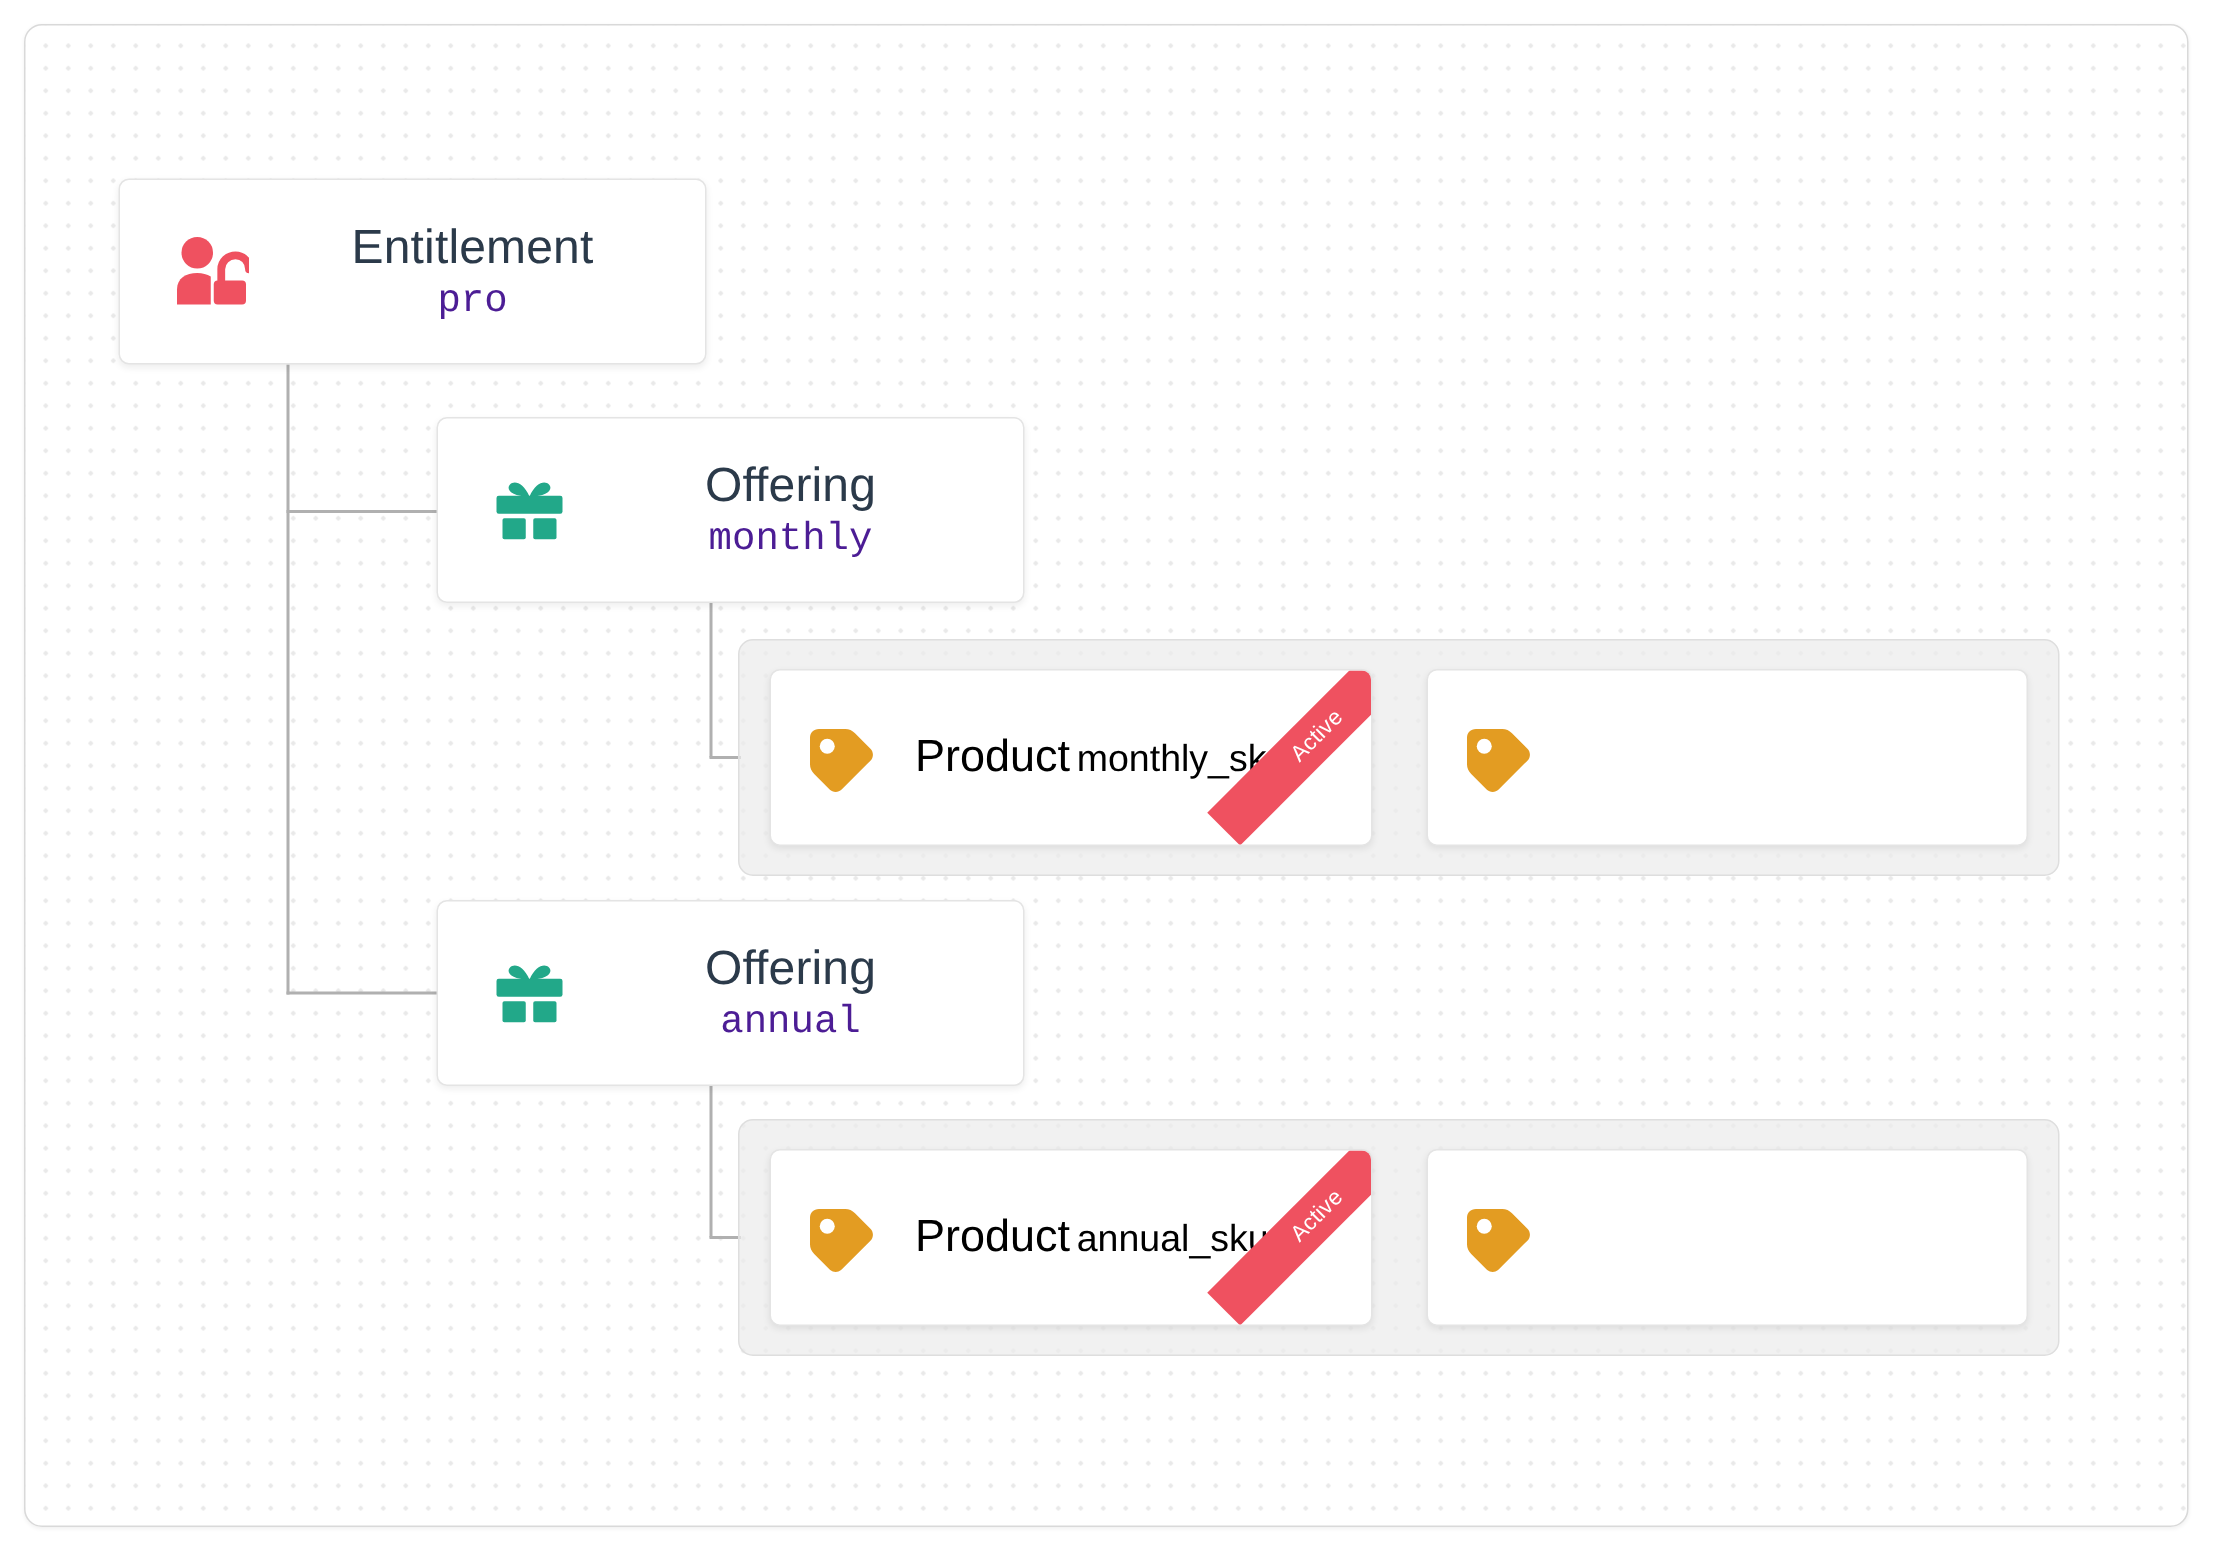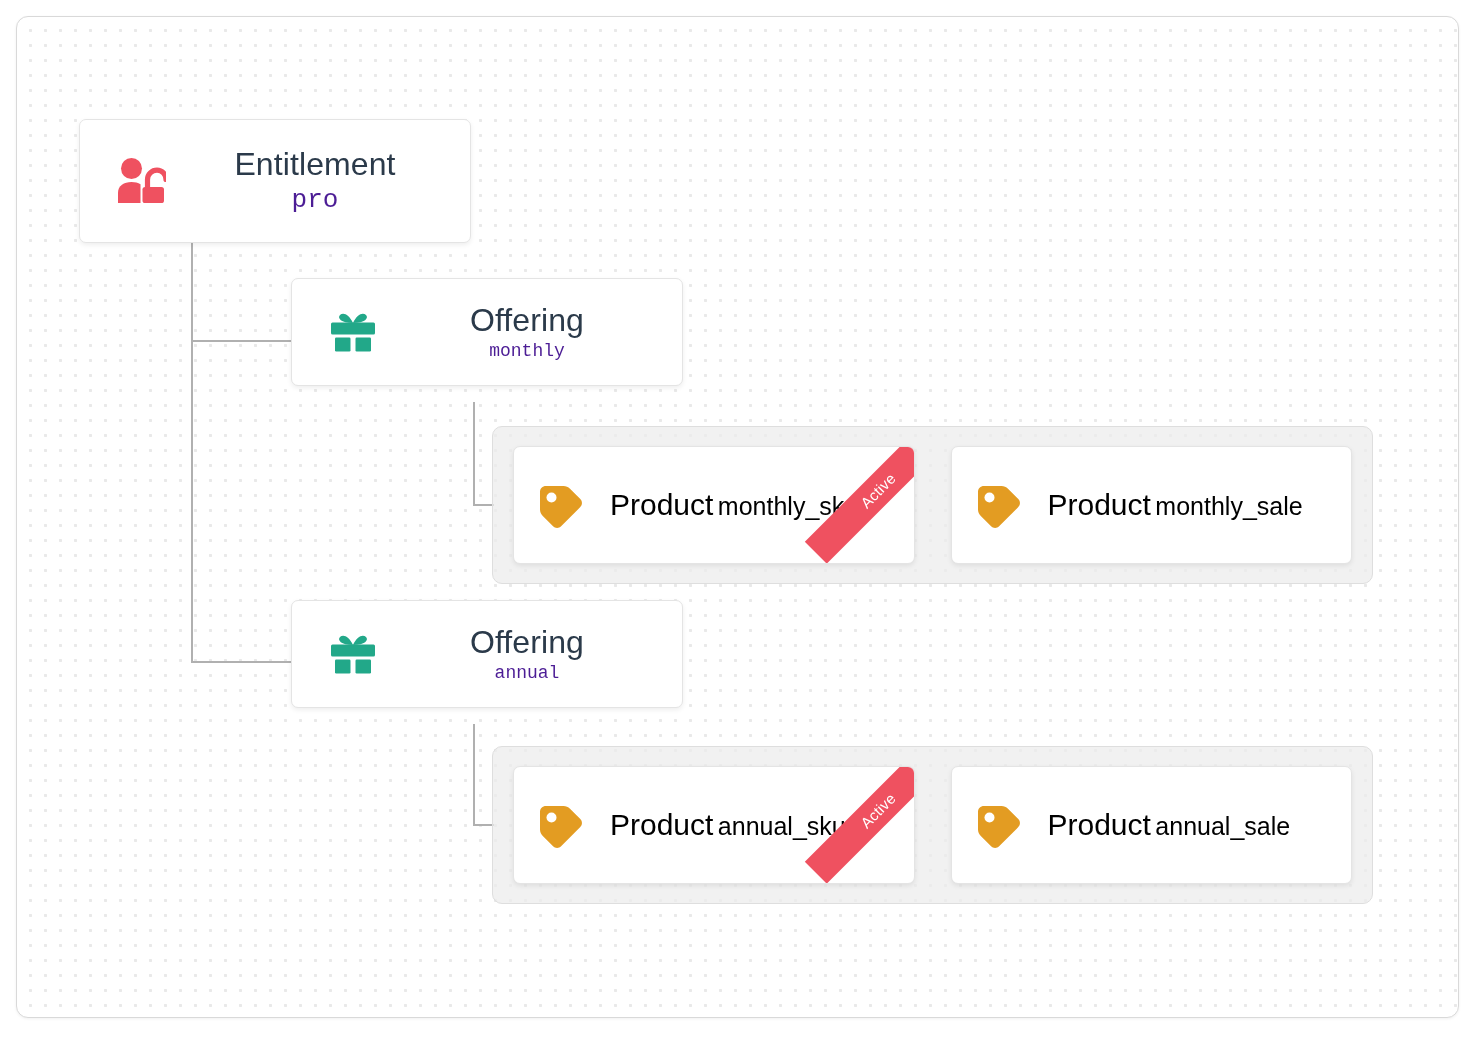--- a/index.html
+++ b/index.html
@@ -103,28 +103,28 @@
     padding: 0 18px 0 24px;
   }
   #entitlement-node .icon-slot { width: 74px; }
   #entitlement-node .title    { font-size: 32px; }
   #entitlement-node .subtitle { font-size: 26px; margin-top: 3px; }
 
   
   .offering-node {
     left: 274px;
     width: 392px;
-    height: 108px;
+    height: 124px;
     padding: 0 18px 0 24px;
   }
   #offering-node-0 { top: 261px; }
   #offering-node-1 { top: 583px; }
   .offering-node .icon-slot { width: 74px; }
   .offering-node .title    { font-size: 32px; }
-  .offering-node .subtitle { font-size: 18px; margin-top: 3px; }
+  .offering-node .subtitle { font-size: 26px; margin-top: 3px; }
 
   
   .product-group {
     position: absolute;
     box-sizing: border-box;
     background: rgba(236,236,236,0.72);
     border: 1px solid #dedede;
     border-radius: 10px;
     left: 475px;
     width: 881px;
@@ -258,24 +258,20 @@
 
       <div class="product-node">
         <div class="icon-slot">
           <svg class="icon-svg" width="48" height="46" viewBox="0 0 48 46" aria-hidden="true">
             <path d="M4 10 C4 6.4 6.4 4 10 4 L27.5 4 C30 4 32.2 5 34 6.8 L44.3 17.1
                      C46.5 19.3 46.5 22.9 44.3 25.1 L25.1 44.3 C22.9 46.5 19.3 46.5 17.1 44.3
                      L6.8 34 C5 32.2 4 30 4 27.5 Z" fill="#e39c22"></path>
             <circle cx="15.5" cy="15.5" r="5" fill="#ffffff"></circle>
           </svg>
         </div>
-        <div class="labels">
-          <span class="title">Product</span>
-          <span class="subtitle">monthly_sale</span>
-        </div>
       </div>
 
     </div>
 
     <div class="node offering-node" id="offering-node-1">
       <div class="icon-slot">
         <svg class="icon-svg" width="48" height="44" viewBox="0 0 48 44" aria-hidden="true">
           <path d="M24 13 C20 4 14 2 11 5 C8 8 12 13 24 13 C36 13 40 8 37 5 C34 2 28 4 24 13 Z" fill="#22a889"></path>
           <rect x="2" y="12.5" width="44" height="12" rx="1.5" fill="#22a889"></rect>
           <rect x="6" y="27.5" width="15.5" height="14" rx="1.2" fill="#22a889"></rect>
@@ -310,22 +306,18 @@
 
       <div class="product-node">
         <div class="icon-slot">
           <svg class="icon-svg" width="48" height="46" viewBox="0 0 48 46" aria-hidden="true">
             <path d="M4 10 C4 6.4 6.4 4 10 4 L27.5 4 C30 4 32.2 5 34 6.8 L44.3 17.1
                      C46.5 19.3 46.5 22.9 44.3 25.1 L25.1 44.3 C22.9 46.5 19.3 46.5 17.1 44.3
                      L6.8 34 C5 32.2 4 30 4 27.5 Z" fill="#e39c22"></path>
             <circle cx="15.5" cy="15.5" r="5" fill="#ffffff"></circle>
           </svg>
         </div>
-        <div class="labels">
-          <span class="title">Product</span>
-          <span class="subtitle">annual_sale</span>
-        </div>
       </div>
 
     </div>
 
   </div>
 </div>
 
 </body></html>

